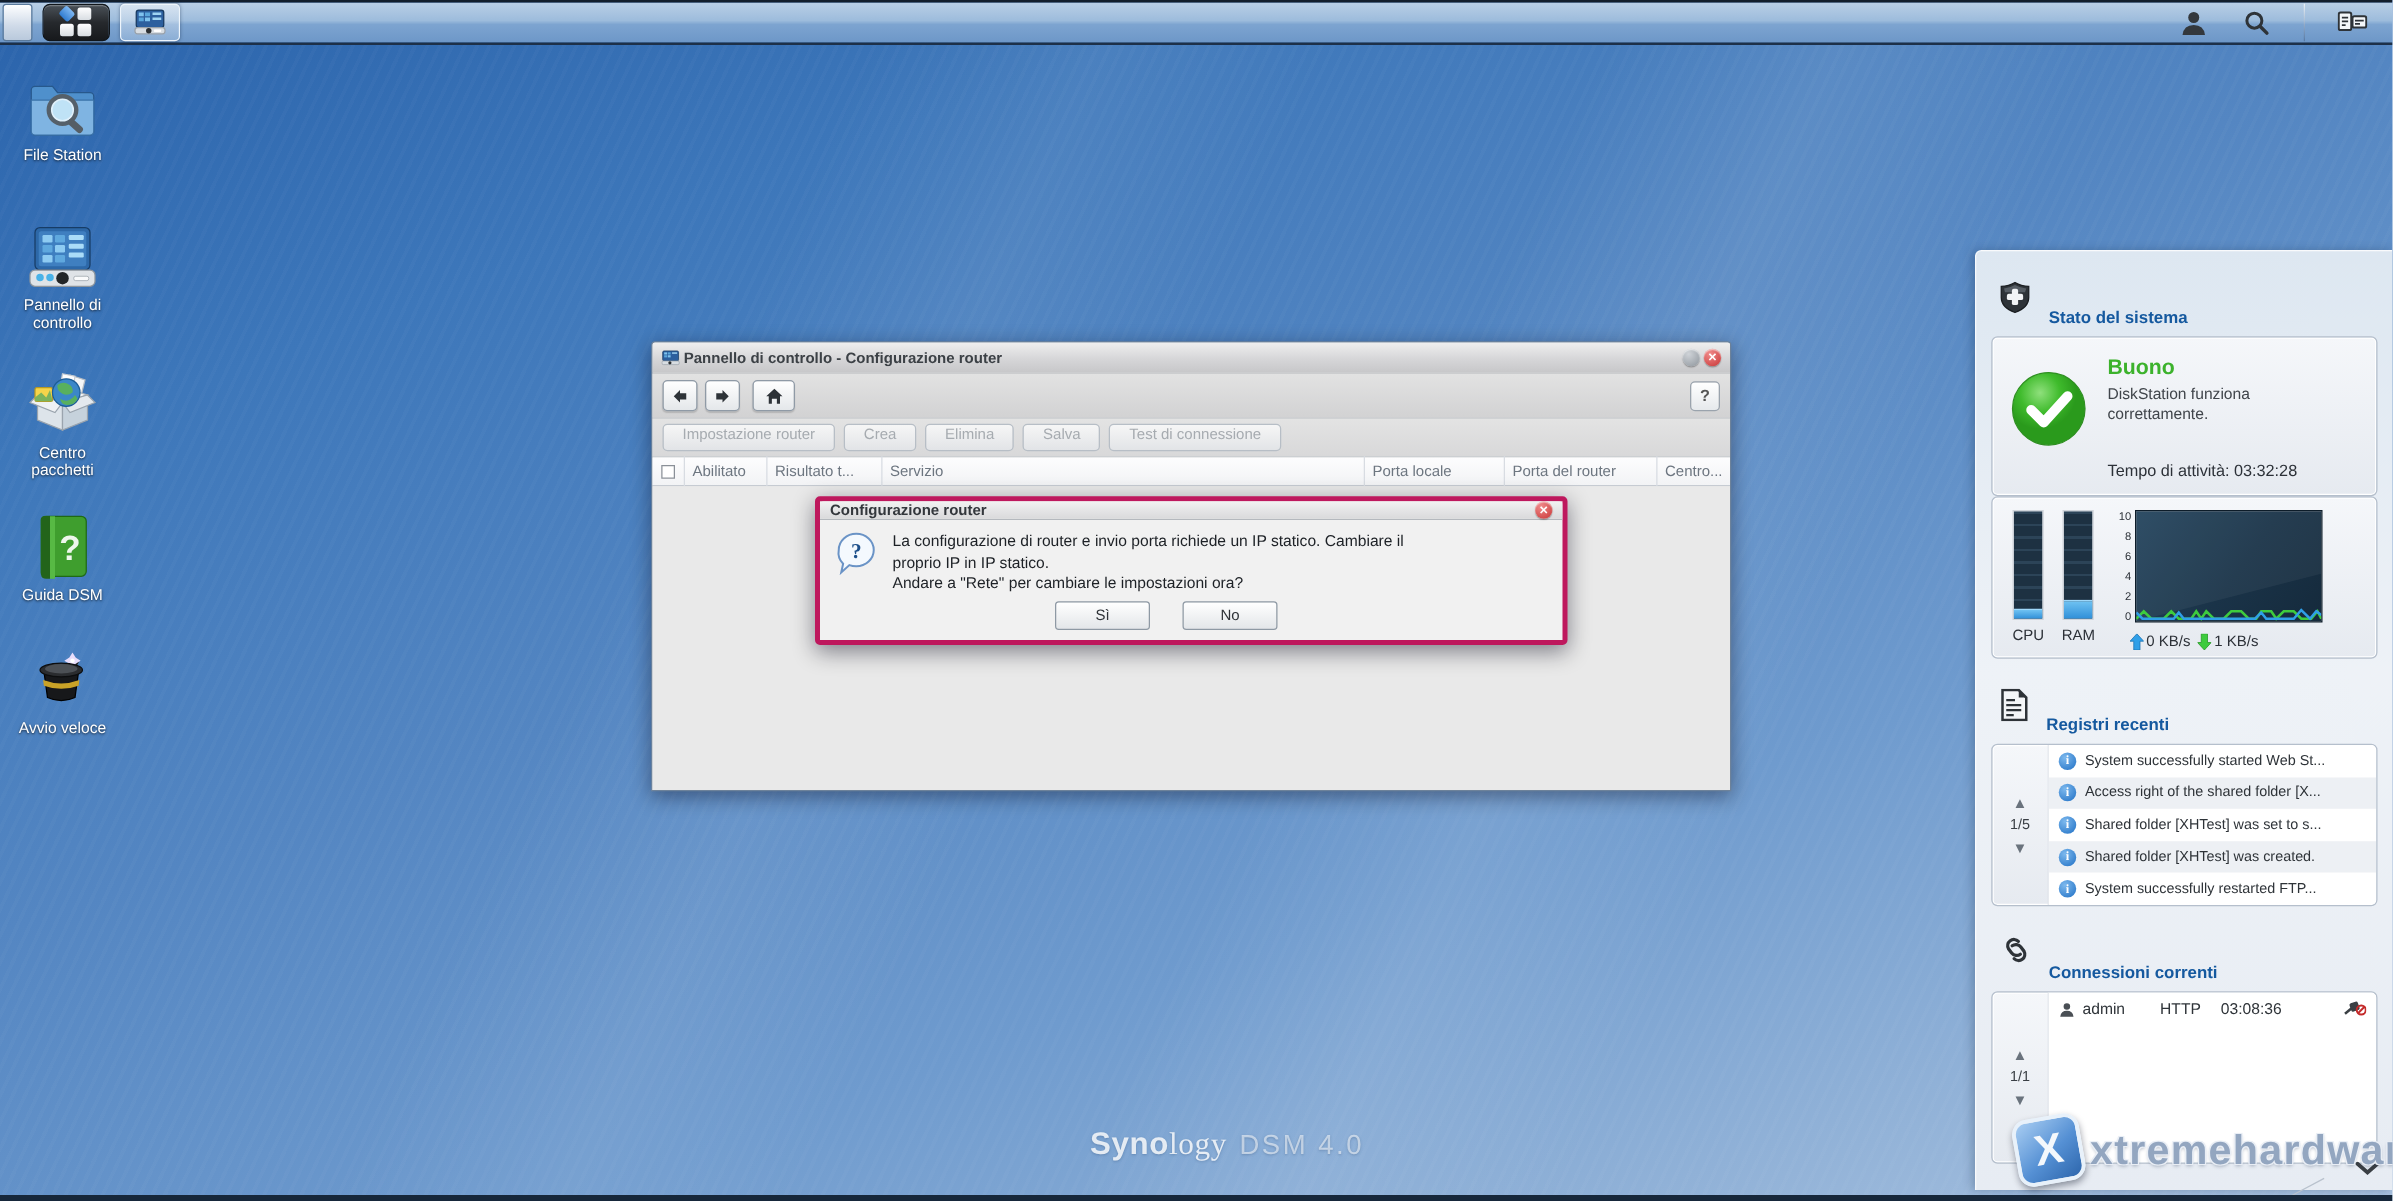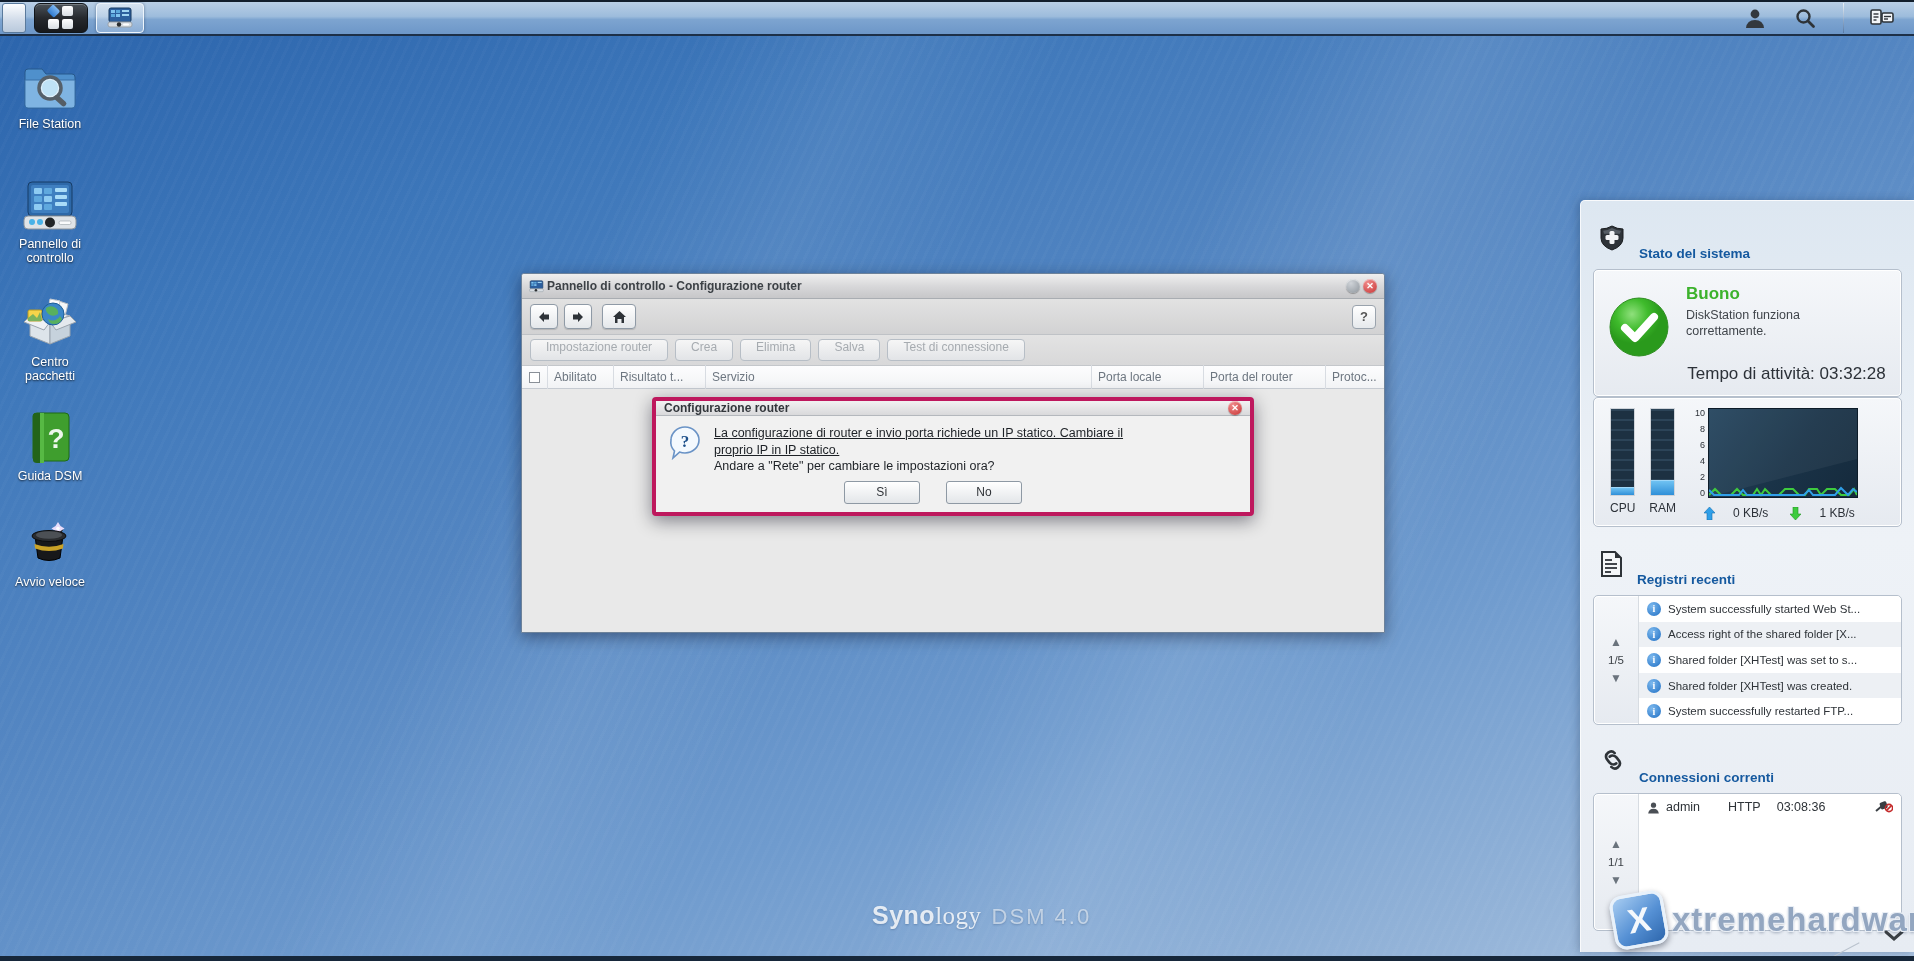--- a/index.html
+++ b/index.html
@@ -76,57 +76,57 @@
   .dialog { position:absolute; left:652px; top:397px; width:602px; height:119px;
     border:4px solid #be185d; border-radius:4px; background:#f1f1f1;
     box-shadow:0 5px 18px rgba(0,0,20,.45); display:flex; flex-direction:column; }
   .dlg-titlebar { height:24px; background:linear-gradient(#f2f2f2,#d9d9db);
     border-bottom:1px solid #b4b8bd; border-radius:3px 3px 0 0;
     display:flex; align-items:center; padding:0 8px; }
   .dlg-title { font-size:12px; font-weight:bold; color:#33373c; flex:1; }
   .dlg-body { flex:1; display:flex; padding:9px 12px 6px; gap:12px; }
   .q-icon { flex:0 0 34px; }
   .dlg-texts { font-size:12.5px; color:#1d2126; line-height:1.32; }
-  .dlg-msg { max-width:448px;text-decoration:underline; }
+  .dlg-msg { max-width:448px; }
   .dlg-buttons { display:flex; justify-content:center; gap:26px; padding-bottom:9px; margin-left:-40px; }
   .dlg-btn { width:76px; height:23px; font-size:12px; color:#2f3338;
     border:1px solid #8e99a4; border-radius:3px; background:linear-gradient(#ffffff,#e3e6e9);
     display:flex; align-items:center; justify-content:center; cursor:pointer; }
 
   
   .sidebar { position:absolute; left:1580px; top:200px; width:334px; height:752px;
     background:linear-gradient(#dde7f1,#eef2f7 45%,#e7ecf3);
     border-left:1px solid rgba(255,255,255,.75); border-top:1px solid rgba(255,255,255,.75);
     border-radius:5px 0 0 0; box-shadow:-2px 0 8px rgba(10,30,60,.25); }
   .widget-head { display:flex; align-items:center; gap:14px; padding:13px 14px 8px 18px; }
   .widget-title { font-size:13.5px; font-weight:bold; color:#15599f;margin-top:32px; }
   .card { margin:0 12px; border:1px solid #b5bfcc; border-radius:5px;
     background:linear-gradient(#f5f7fa,#e6eaf0); box-shadow:inset 0 0 0 1px #fff; position:relative; }
 
   .health-card { height:128px; padding:12px 14px; display:flex; gap:16px; }
   .health-check { margin-top:14px; }
   .health-right { flex:1; display:flex; flex-direction:column; }
   .health-status { font-size:17px; font-weight:bold; margin-top:2px; }
   .health-desc { font-size:12.5px; color:#40454b; margin-top:3px; max-width:150px; line-height:1.3; }
-  .health-uptime { font-size:17px; color:#2c3138; margin-top:auto; text-align:center; white-space:nowrap; }
+  .health-uptime { font-size:13px; color:#2c3138; margin-top:auto; text-align:left; white-space:nowrap; }
 
   .res-card { height:130px; padding:10px 10px 6px 16px; display:flex; gap:14px; }
   .meter-wrap { display:flex; flex-direction:column; align-items:center; }
   .meter { width:25px; height:88px; border:1px solid #cfd4da; background:
       repeating-linear-gradient(#2c4458 0 2px, #1d3142 2px 10px); position:relative; overflow:hidden; }
   .meter-fill { position:absolute; bottom:0; left:0; width:100%;
       background:linear-gradient(#6fc2f2,#2f8fd8); border-top:1px solid #9fd8fa; }
   .meter-lbl { font-size:12px; color:#2c3138; margin-top:5px; }
   .graph-zone { display:flex; flex-direction:column; flex:1; }
   .graph-row { display:flex; flex:1; }
   .y-axis { width:18px; display:flex; flex-direction:column; justify-content:space-between;
       align-items:flex-end; font-size:9px; color:#2c3138; padding:0 3px 0 0; height:90px; }
   .graph-panel { width:150px; height:90px; background:linear-gradient(125deg,#24455e 0%,#1a3348 55%,#152a3c 100%);
       border:1px solid #0d1c29; position:relative; }
-  .net-legend { font-size:12px; color:#2c3138; display:flex; align-items:center; gap:18px; padding:3px 0 0 14px; }
+  .net-legend { font-size:12px; color:#2c3138; display:flex; align-items:center; gap:2px; padding:3px 0 0 14px; }
 
   .list-card { height:130px; display:flex; overflow:hidden; }
   .pag-col { width:44px; display:flex; flex-direction:column; align-items:center; justify-content:center;
       gap:6px; font-size:11.5px; color:#3a3f45; }
   .pag-chev { color:#6a737d; font-size:12px; cursor:pointer; line-height:1; }
   .rows-col { flex:1; display:flex; flex-direction:column; background:#fff; border-left:1px solid #d7dce2;
       border-radius:0 4px 4px 0; overflow:hidden; }
   .log-row { flex:1; display:flex; align-items:center; gap:7px; padding:0 4px 0 8px;
       font-size:11.5px; color:#2e3338; white-space:nowrap; overflow:hidden; }
   .log-row:nth-child(even) { background:#edf0f4; }
@@ -344,21 +344,21 @@
   </div>
   <div class="table-head">
     <div class="th th-check">
         <span class="cbx"></span>
       </div>
     <div class="th" style="width:66px;">Abilitato</div>
     <div class="th" style="width:92px;">Risultato t...</div>
     <div class="th" style="flex:1;">Servizio</div>
     <div class="th" style="width:112px;">Porta locale</div>
     <div class="th" style="width:122px;">Porta del router</div>
-    <div class="th" style="width:58px; border-right:none;">Protoc...</div>
+    <div class="th" style="width:58px; border-right:none;">Centro...</div>
   </div>
   <div class="win-content"></div>
 </div>
 
 <div class="dialog">
   <div class="dlg-titlebar">
     <div class="dlg-title">Configurazione router</div>
     <div class="orb orb-close">✕</div>
   </div>
   <div class="dlg-body">

